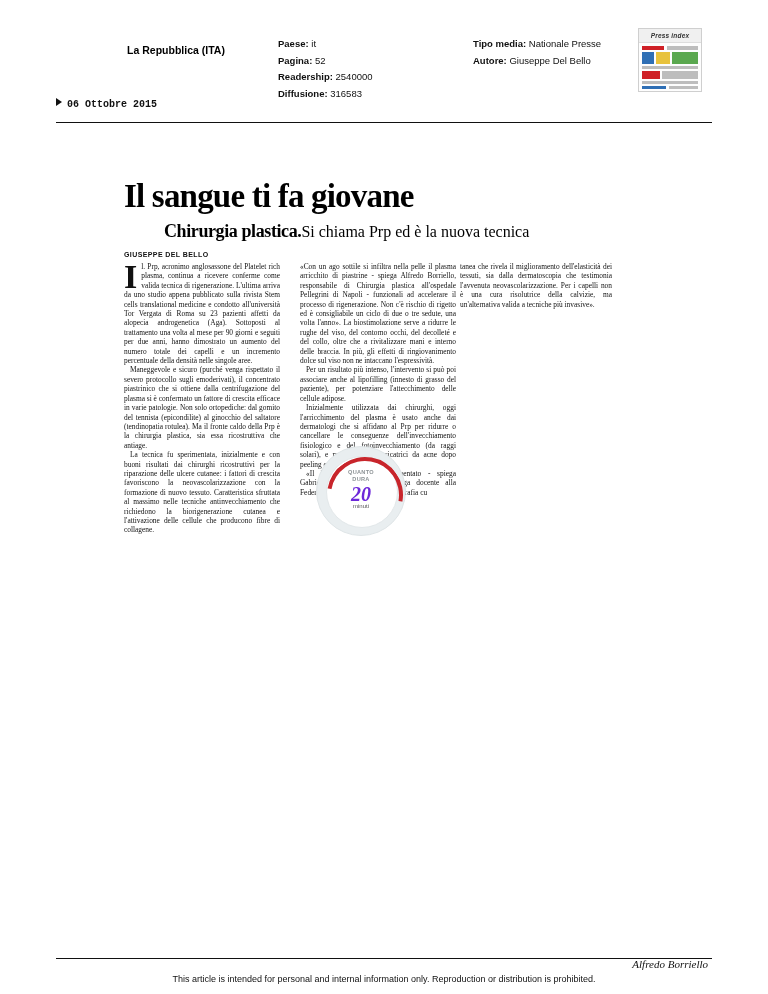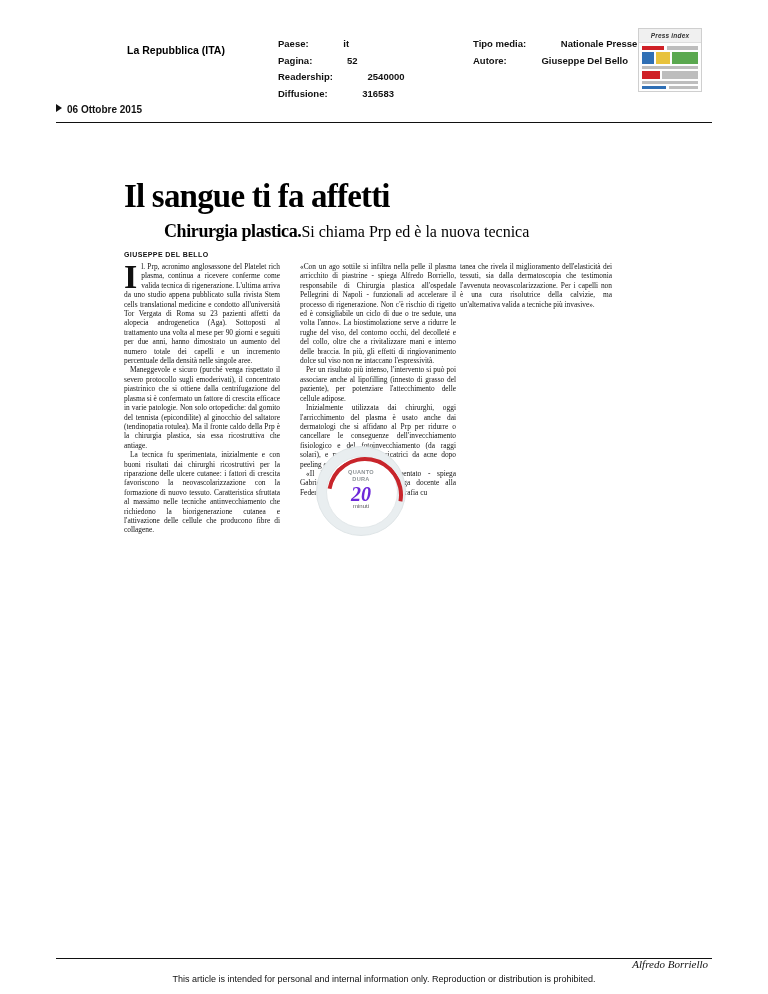--- a/index.html
+++ b/index.html
@@ -51,21 +51,21 @@
   .meta-col {
     position: absolute;
     font-family: "Liberation Sans", sans-serif;
     font-size: 9.5px;
     line-height: 16.5px;
     color: #111;
   }
   .meta-col.left { left: 222px; top: 12px; }
   .meta-col.right { left: 417px; top: 12px; }
   .meta-row b { font-weight: bold; }
-  .meta-row span { font-weight: bold; margin-left: 32px; }
+  .meta-row span { font-weight: normal; }
 
   .pressindex {
     position: absolute;
     left: 582px;
     top: 4px;
     width: 62px;
     height: 62px;
     border: 1px solid #cfcfcf;
     background: #fff;
     overflow: hidden;
@@ -101,22 +101,22 @@
   .header-rule {
     position: absolute;
     left: 56px;
     right: 56px;
     top: 122px;
     border-top: 1px solid #111;
   }
   .date-line {
     position: absolute;
     left: 56px;
-    top: 104px;
-    font-family: Liberation Sans, sans-serif;
+    top: 98px;
+    font-family: Liberation Mono, monospace;
     font-size: 10px;
     font-weight: bold;
     color: #111;
   }
   .date-line .tri {
     display: inline-block;
     width: 0; height: 0;
     border-left: 6px solid #111;
     border-top: 4px solid transparent;
     border-bottom: 4px solid transparent;
@@ -350,21 +350,21 @@
   </div>
 </div>
 
 <div class="date-line">
   <span class="tri"></span><span>06 Ottobre 2015</span>
 </div>
 <div class="header-rule"></div>
 
 <div class="article">
 
-  <h1 class="headline">Il sangue ti fa affetti</h1>
+  <h1 class="headline">Il sangue ti fa giovane</h1>
 
   <div class="subhead">
     <span class="lead-strong">Chirurgia plastica.</span><span>Si chiama Prp ed è la nuova tecnica</span>
   </div>
 
 
   <div class="byline">GIUSEPPE DEL BELLO</div>
 
   <div class="body-wrap">
 

